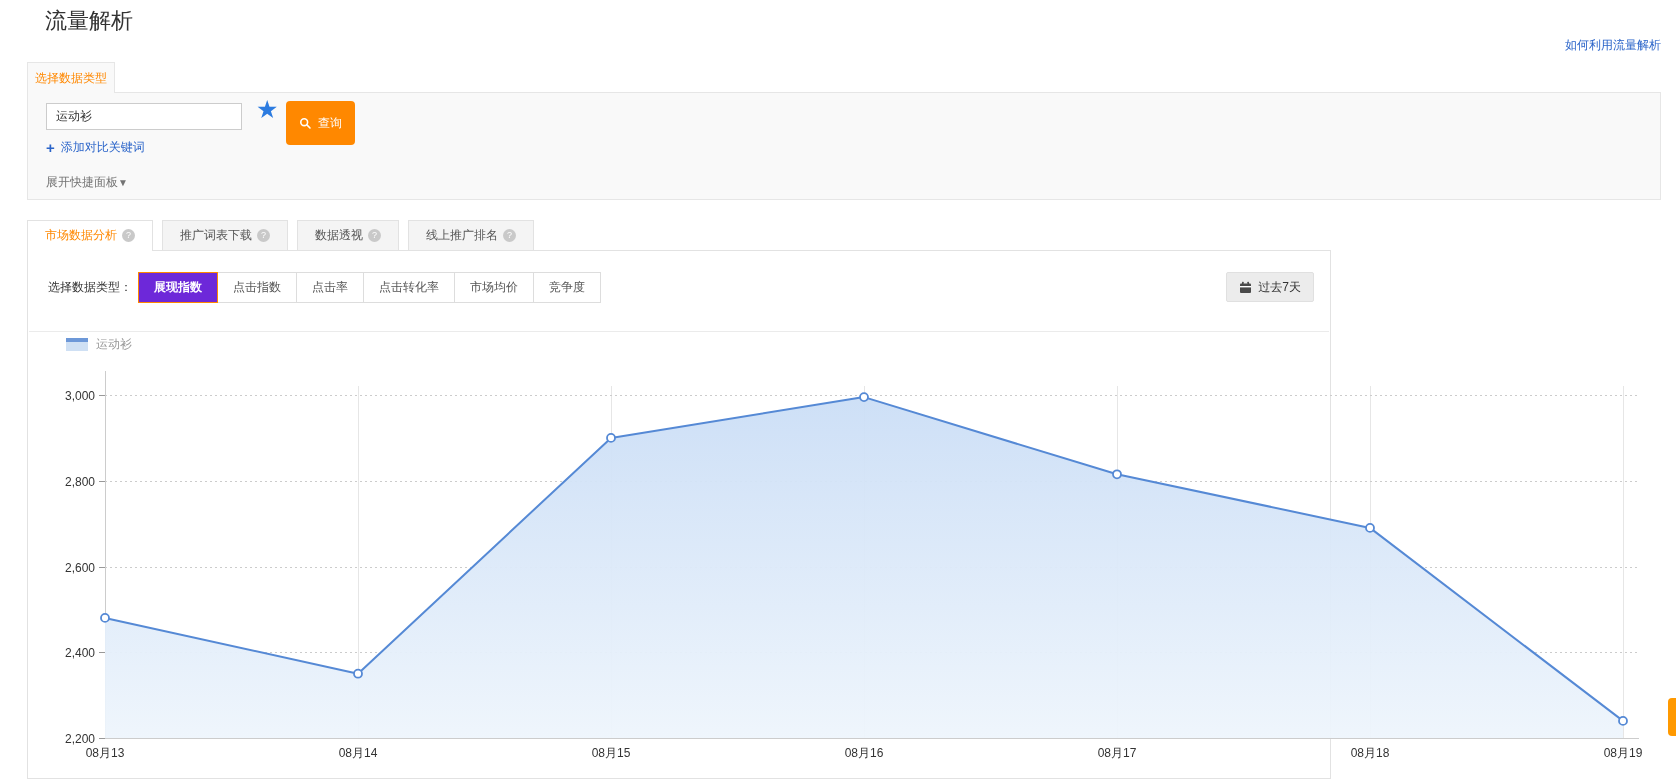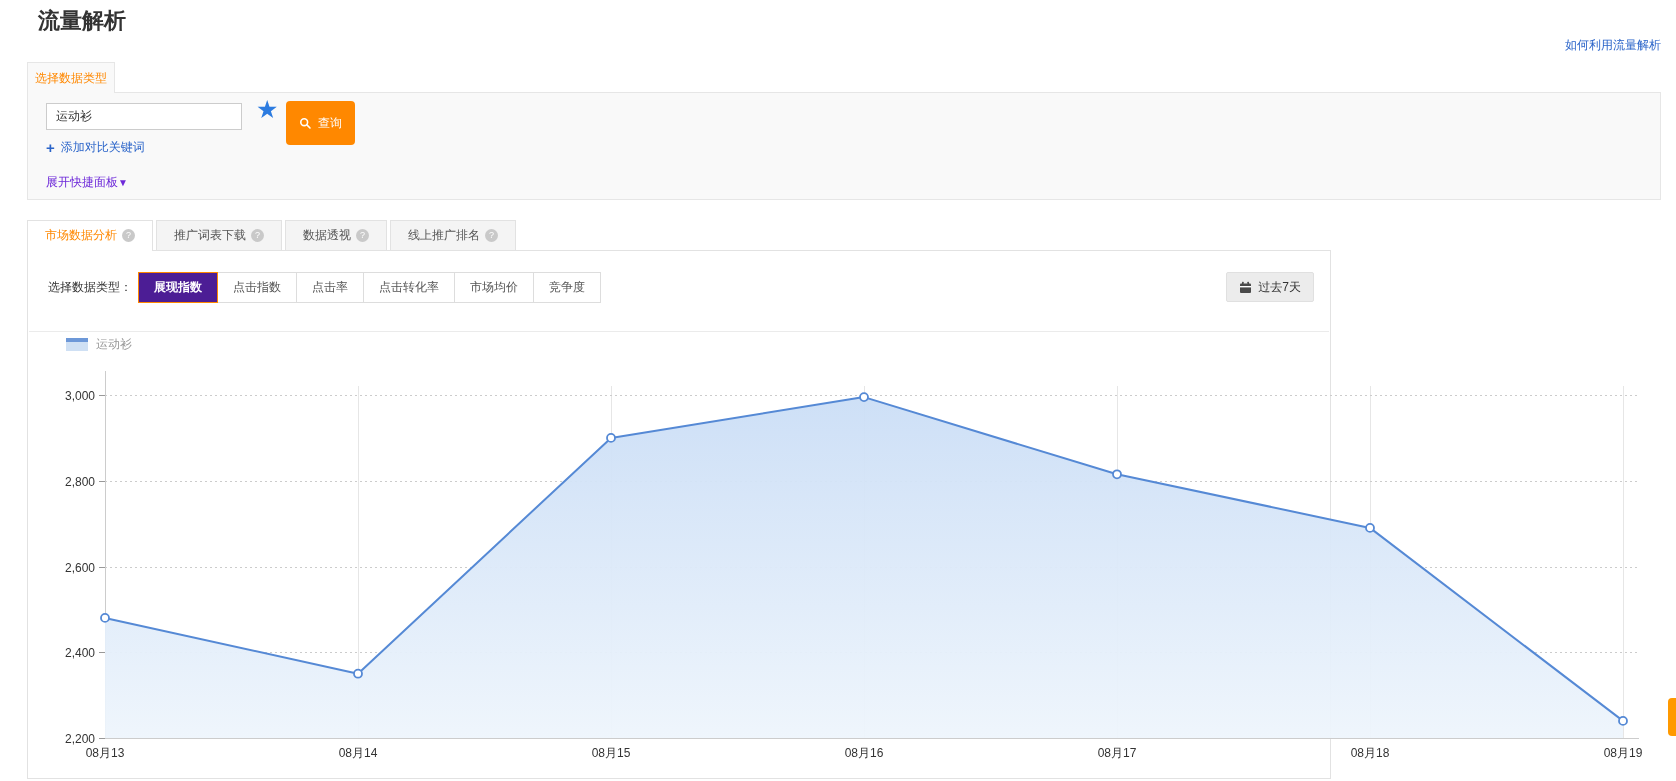--- a/index.html
+++ b/index.html
@@ -1,58 +1,58 @@
 <!DOCTYPE html>
 <html><head>
 <meta charset="utf-8">
 <style>
   * { margin:0; padding:0; box-sizing:border-box; }
   html,body { background:#fff; }
   body { font-family:"Liberation Sans","DejaVu Sans",sans-serif; }
   .screen { position:relative; width:1676px; height:781px; background:#fff; overflow:hidden; }
 
-  .page-title { position:absolute; left:38px; top:6px; font-size:22px; color:#333; font-weight:700; }
+  .page-title { position:absolute; left:45px; top:6px; font-size:22px; color:#333; font-weight:400; }
   .help-link { position:absolute; right:15px; top:37px; font-size:12px; color:#2a64c9; text-decoration:none; cursor:pointer; }
 
   
   .kw-tab { position:absolute; left:27px; top:62px; z-index:2; width:88px; height:31px; line-height:30px;
             text-align:center; font-size:12px; color:#ff8800; background:#f9f9f9;
             border:1px solid #e6e6e6; border-bottom:none; cursor:pointer; }
   .kw-panel { position:absolute; left:27px; top:92px; width:1634px; height:108px;
               background:#f9f9f9; border:1px solid #e6e6e6; }
   .kw-input { position:absolute; left:18px; top:10px; width:196px; height:27px; border:1px solid #ccc;
               background:#fff; font-size:12px; color:#333; padding:0 9px; outline:none; }
   .star-icon { position:absolute; left:228px; top:2px; font-size:25px; color:#2d7ce0; cursor:pointer; }
   .query-btn { position:absolute; left:258px; top:8px; height:44px; padding:0 13px; background:#ff8800;
                border:none; border-radius:4px; color:#fff; font-size:12px; display:inline-flex;
                align-items:center; gap:6px; cursor:pointer; }
   .add-compare { position:absolute; left:18px; top:46px; font-size:12px; color:#2a64c9; cursor:pointer;
                  display:inline-flex; align-items:center; gap:6px; }
   .add-compare .plus { font-size:15px; font-weight:bold; }
-  .expand-link { position:absolute; left:18px; top:81px; font-size:12px; color:#6d28d9; cursor:pointer; }
+  .expand-link { position:absolute; left:18px; top:81px; font-size:12px; color:#737373; cursor:pointer; }
   .expand-link .arrow { font-size:10px; }
 
   
-  .tabs2 { position:absolute; left:27px; top:220px; z-index:2; display:flex; gap:3px;border-radius:13px; }
+  .tabs2 { position:absolute; left:27px; top:220px; z-index:2; display:flex; gap:9px;border-radius:13px; }
   .tab2 { height:31px; line-height:29px; padding:0 17px; font-size:12px; color:#555;
           background:#f4f4f4; border:1px solid #e2e2e2; cursor:pointer; white-space:nowrap; }
   .tab2.active { background:#fff; border-bottom:none; color:#ff8800; }
   .help-icon { display:inline-block; width:13px; height:13px; margin-left:5px; background:#c9c9c9;
                color:#fff; border-radius:50%; font-size:9px; line-height:13px; text-align:center;
                vertical-align:1px; cursor:pointer; }
 
   
   .panel2 { position:absolute; left:27px; top:250px; width:1304px; height:529px;
             background:#fff; border:1px solid #e2e2e2; }
   .toolbar { position:absolute; left:20px; top:21px; height:31px; display:flex; align-items:center; }
   .dt-label { font-size:12px; color:#333; margin-right:6px; }
   .dt-btn { height:31px; line-height:29px; padding:0 15px; border:1px solid #ddd; margin-left:-1px;
             background:#fff; color:#555; font-size:12px; cursor:pointer; }
   .dt-btn:first-of-type { margin-left:0; }
-  .dt-btn.active { background:#4c1d95; border-color:#ff8800; color:#fff; font-weight:bold; position:relative; z-index:1; }
+  .dt-btn.active { background:#6d28d9; border-color:#ff8800; color:#fff; font-weight:bold; position:relative; z-index:1; }
   .date-range { position:absolute; right:16px; top:21px; height:30px; padding:13px 12px; background:#ececec;
                 border:1px solid #e0e0e0; border-radius:2px; font-size:12px; color:#333;
                 display:inline-flex; align-items:center; gap:6px; cursor:pointer; }
   .sep { position:absolute; left:1px; right:1px; top:80px; border-top:1px solid #ebebeb; }
   .legend { position:absolute; left:38px; top:85px; display:flex; align-items:center; gap:8px; }
   .legend-swatch { width:22px; height:13px;
                    background:linear-gradient(to bottom,#6d98d8 0,#6d98d8 4px,#cfe0f4 4px,#cfe0f4 100%); }
   .legend-label { font-size:12px; color:#999; }
   .chart-wrap { position:absolute; left:13px; top:105px; width:1610px; height:410px; }
 

